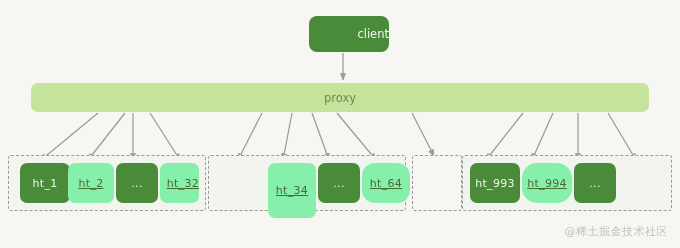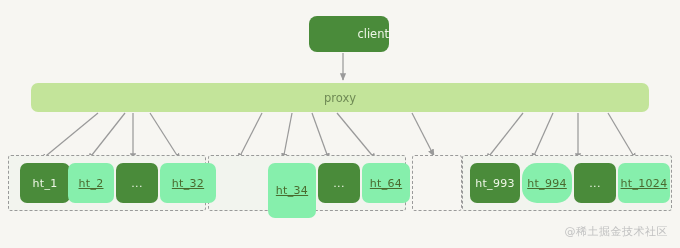--- a/index.html
+++ b/index.html
@@ -106,51 +106,48 @@
   <div class="group" style="left:8px; top:155px; width:198px; height:56px;"></div>
   <div class="node-box dark" style="left:20px;  top:163px; width:50px; height:40px;">
     <span>ht_1</span>
     </div>
   <div class="node-box light" style="left:68px;  top:163px; width:46px; height:40px;">
     <span>ht_2</span>
     </div>
   <div class="node-box dark" style="left:116px; top:163px; width:42px; height:40px;">
     <span>...</span>
     </div>
-  <div class="node-box light" style="left:160px; top:163px; width:56px; height:40px;">
+  <div class="node-box light" style="left:160px; top:163px; width:39px; height:40px;justify-content:flex-end;">
     <span>ht_32</span>
     </div>
 
   <div class="group" style="left:208px; top:155px; width:198px; height:56px;"></div>
   <div class="node-box light" style="left:268px; top:163px; width:48px; height:55px;">
     <span>ht_34</span>
     </div>
   <div class="node-box dark" style="left:318px; top:163px; width:42px; height:40px;">
     <span>...</span>
     </div>
-  <div class="node-box light" style="left:362px; top:163px; width:48px; height:40px;">
+  <div class="node-box light" style="left:362px; top:163px; width:48px; height:40px;border-radius:13px;">
     <span>ht_64</span>
     </div>
 
   <div class="group" style="left:412px; top:155px; width:50px; height:56px; background:#f7f6f2;"></div>
   <div class="ellipsis-only" style="left:412px; top:155px; width:50px; height:56px;">
     <span>...</span>
     </div>
 
   <div class="group" style="left:462px; top:155px; width:210px; height:56px;"></div>
   <div class="node-box dark" style="left:470px; top:163px; width:50px; height:40px;">
     <span>ht_993</span>
     </div>
   <div class="node-box light" style="left:522px; top:163px; width:50px; height:40px;border-radius:15px;">
     <span>ht_994</span>
     </div>
   <div class="node-box dark" style="left:574px; top:163px; width:42px; height:40px;">
     <span>...</span>
     </div>
-  <div class="node-box light" style="left:618px; top:163px; width:52px; height:40px;">
-    <span>ht_1024</span>
-    </div>
 
   <div class="watermark">
     <span>@稀土掘金技术社区</span>
   </div>
 
 </div>
 
 </body></html>

